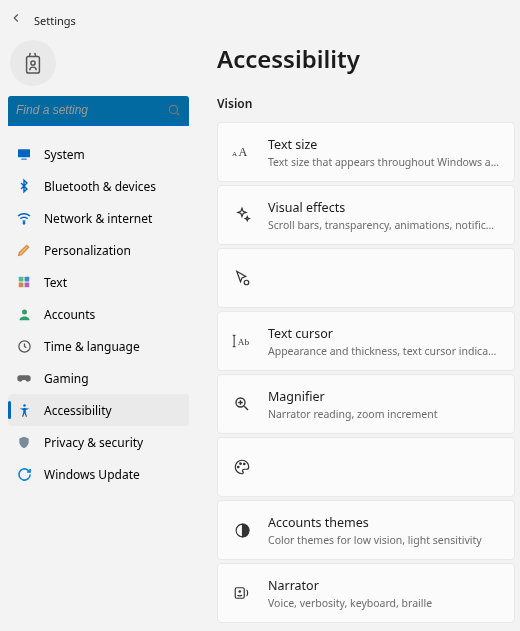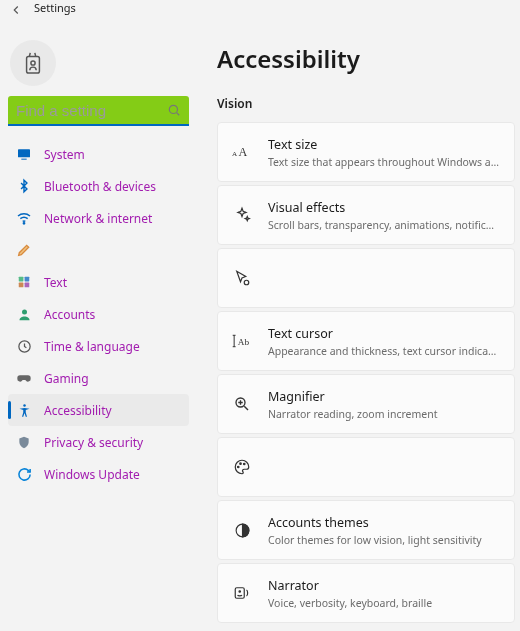--- a/index.html
+++ b/index.html
@@ -1,29 +1,29 @@
 <!DOCTYPE html>
 <html><head>
 <meta charset="utf-8">
 <style>
   * { box-sizing: border-box; margin: 0; padding: 0; }
   html, body { width: 520px; height: 631px; font-family: "Segoe UI", system-ui, sans-serif; background: #f3f3f3; color: #1b1b1b; overflow: hidden; }
   .app { display: flex; flex-direction: column; width: 100%; height: 100%; }
-  .header { display: flex; align-items: flex-start; height: 28px; padding-left: 6px; gap: 8px; }
+  .header { display: flex; align-items: flex-end; height: 28px; padding-left: 6px; gap: 8px; }
   .back-btn { width: 20px; height: 20px; display:flex; align-items:center; justify-content:center; color:#555; cursor:pointer; }
   .header-title { font-size: 11px; color:#222; }
   .body { flex:1; display:flex; overflow:hidden; }
   .sidebar { width: 195px; padding: 8px 6px 0 8px; display:flex; flex-direction:column; }
   .avatar { width:46px; height:46px; border-radius:50%; background:#e9e9e9; display:flex; align-items:center; justify-content:center; margin: 4px 0 10px 2px; color:#555; }
   .search { position:relative; margin-bottom:12px; }
-  .search input { width:100%; height:30px; border:none; border-bottom:2px solid #0067c0; background:#84cc16; padding:0 28px 0 8px; font-size:15px; outline:none; border-radius:3px 3px 0 0; }
+  .search input { width:100%; height:30px; border:none; border-bottom:2px solid #0067c0; background:#0369a1; padding:0 28px 0 8px; font-size:12px; outline:none; border-radius:3px 3px 0 0;font-style:italic; }
   .search input::placeholder { color:#9a9a9a; }
   .search .sicon { position:absolute; right:8px; top:7px; color:#777; }
   .nav { display:flex; flex-direction:column; gap:0; }
-  .nav-item { display:flex; align-items:center; height:32px; border-radius:4px; padding-left:8px; gap:12px; font-size:12px; color:#a21caf; cursor:pointer; position:relative; }
+  .nav-item { display:flex; align-items:center; height:32px; border-radius:4px; padding-left:8px; gap:12px; font-size:12px; color:#000000; cursor:pointer; position:relative; }
   .nav-item.selected { background:#eaeaea; }
   .nav-item.selected::before { content:""; position:absolute; left:0; top:7px; bottom:7px; width:3px; background:#0067c0; border-radius:2px; }
   .nav-icon { width:16px; height:16px; display:flex; align-items:center; justify-content:center; }
   .main { flex:1; overflow-y:auto; padding: 14px 0 20px 22px; }
   .page-title { font-size:24px; font-weight:600; margin-bottom:20px; }
   .section-label { font-size:12px; font-weight:600; color:#222; margin: 11px 0 10px 0; }
   .card { background:#fbfbfb; border:1px solid #e8e8e8; border-radius:4px; height:60px; display:flex; align-items:center; gap:16px; padding:0 14px; margin-bottom:3px; cursor:pointer; width: 298px; }
   .card-icon { width:20px; height:20px; flex-shrink:0; display:flex; align-items:center; justify-content:center; color:#333; }
   .card-text { display:flex; flex-direction:column; gap:2px; overflow:hidden; }
   .card-title { font-size:12.5px; color:#1b1b1b; white-space:nowrap; }
@@ -91,20 +91,21 @@
               </svg>
             </span>
           <span>Network &amp; internet</span>
         </div>
         <div class="nav-item">
           <span class="nav-icon">
               <svg width="16" height="16" viewBox="0 0 24 24" fill="none" stroke="#d88a3d" stroke-width="2">
                 <path d="M4 20l4-1 11-11-3-3L5 16z" fill="#f0c280"></path>
               </svg>
             </span>
+          <span>Personalization</span>
         </div>
         <div class="nav-item">
           <span class="nav-icon">
               <svg width="14" height="14" viewBox="0 0 24 24" fill="#4a6"> 
                 <rect x="3" y="3" width="8" height="8" rx="1" fill="#5b8"></rect>
                 <rect x="13" y="3" width="8" height="8" rx="1" fill="#48c"></rect>
                 <rect x="3" y="13" width="8" height="8" rx="1" fill="#c85"></rect>
                 <rect x="13" y="13" width="8" height="8" rx="1" fill="#a6b"></rect>
               </svg>
             </span>

